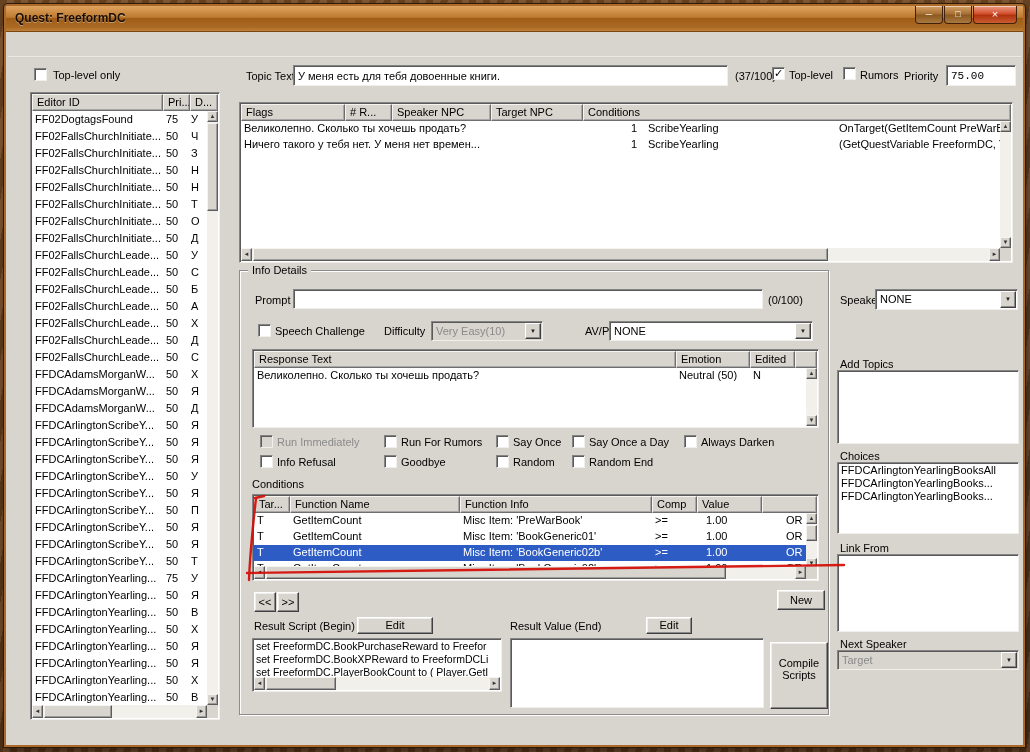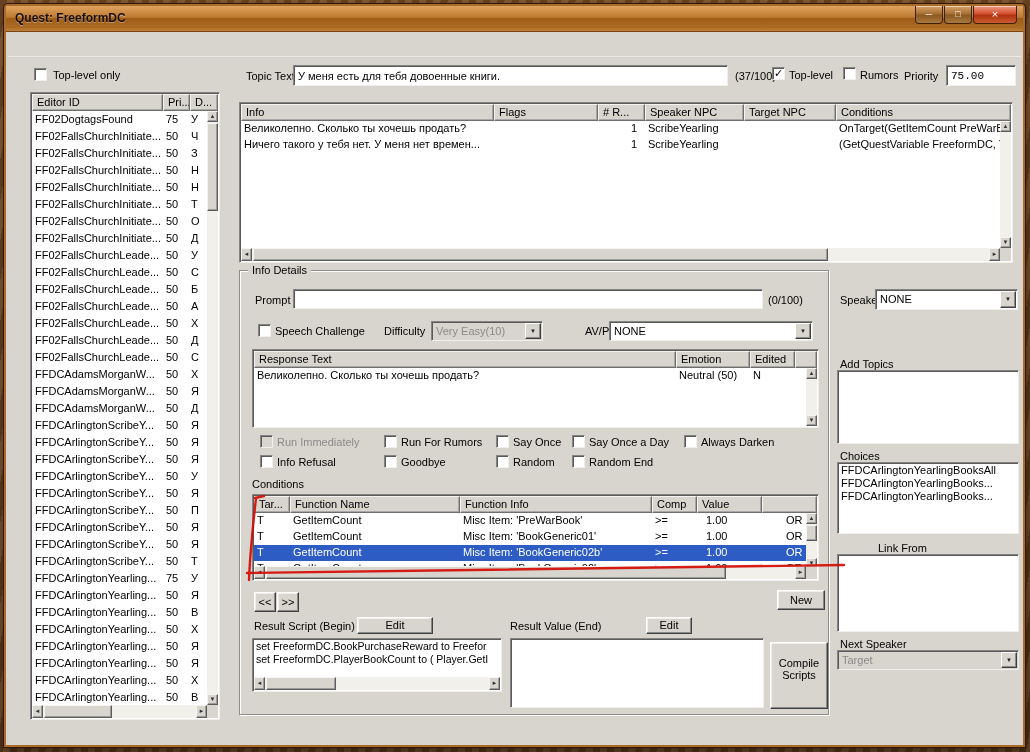--- a/index.html
+++ b/index.html
@@ -349,21 +349,20 @@
   <span class="lbl" style="left:729px; top:64px;">(37/100)</span>
   <span class="cb" style="left:766px; top:61px;"><span>✓</span></span>
   <span class="lbl" style="left:783px; top:63px;">Top-level</span>
   <span class="cb" style="left:837px; top:61px;"></span>
   <span class="lbl" style="left:854px; top:63px;">Rumors</span>
   <span class="lbl" style="left:898px; top:64px;">Priority</span>
   <input class="inp" style="left: 940px; top: 59px; width: 70px; height: 21px; font-family: Liberation Mono, monospace;" value="75.00">
 
   <div class="list" style="left:233px; top:96px; width:774px; height:161px;">
     <div class="thead">
-      <div class="th" style="width:253px;">Info</div>
       <div class="th" style="width:104px;">Flags</div>
       <div class="th" style="width:47px;"># R...</div>
       <div class="th" style="width:99px;">Speaker NPC</div>
       <div class="th" style="width:92px;">Target NPC</div>
       <div class="th" style="flex:1;">Conditions</div>
     </div>
     <div class="rows" style="left:1px; top:18px; right:12px; bottom:14px;">
 
         <div class="trow">
           <span class="td" style="width:253px;">Великолепно. Сколько ты хочешь продать?</span>
@@ -527,20 +526,21 @@
   <div class="btn" style="left:248px; top:586px; width:22px; height:20px; line-height:18px;">&lt;&lt;</div>
   <div class="btn" style="left:271px; top:586px; width:22px; height:20px; line-height:18px;">&gt;&gt;</div>
   <div class="btn" style="left:771px; top:584px; width:48px; height:20px; line-height:18px;">New</div>
 
   <span class="lbl" style="left:248px; top:614px;">Result Script (Begin)</span>
   <div class="btn" style="left:351px; top:611px; width:76px; height:17px; line-height:15px;">Edit</div>
   <div class="list" style="left:246px; top:632px; width:250px; height:54px;">
     <div class="rows" style="left:1px; top:1px; right:1px; bottom:14px;">
 
     <div class="scriptline">set FreeformDC.BookPurchaseReward to Freefor</div>
+        <div class="scriptline">set FreeformDC.BookXPReward to FreeformDCLi</div>
         <div class="scriptline">set FreeformDC.PlayerBookCount to ( Player.GetI</div>
       </div>
     <div class="sbh" style="left:1px; right:1px; bottom:1px;">
       <div class="sba" style="left:0; top:0; width:11px; height:13px; line-height:11px;">◄</div>
       <div class="sbt" style="left:12px; top:0; width:70px; height:13px;"></div>
       <div class="sba" style="right:0; top:0; width:11px; height:13px; line-height:11px;">►</div>
     </div>
   </div>
 
   <span class="lbl" style="left:504px; top:614px;">Result Value (End)</span>
@@ -555,21 +555,21 @@
   <span class="lbl" style="left:834px; top:444px;">Choices</span>
   <div class="list" style="left:831px; top:456px; width:182px; height:72px;">
     <div class="rows" style="left:1px; top:1px; right:1px; bottom:1px;">
 
     <div class="choice">FFDCArlingtonYearlingBooksAll</div>
         <div class="choice">FFDCArlingtonYearlingBooks...</div>
         <div class="choice">FFDCArlingtonYearlingBooks...</div>
       </div>
   </div>
 
-  <span class="lbl" style="left:834px; top:536px;margin-left:38px;">Link From</span>
+  <span class="lbl" style="left:834px; top:536px;">Link From</span>
   <div class="list" style="left:831px; top:548px; width:182px; height:78px;"></div>
 
   <span class="lbl" style="left:834px; top:632px;">Next Speaker</span>
   <div class="combo disabled" style="left:831px; top:644px; width:182px; height:20px;">
     <span class="cfield">Target</span>
     <span class="cbtn">▼</span>
   </div>
 
 
   <svg class="annot" width="1021" height="743" viewBox="0 0 1021 743">

